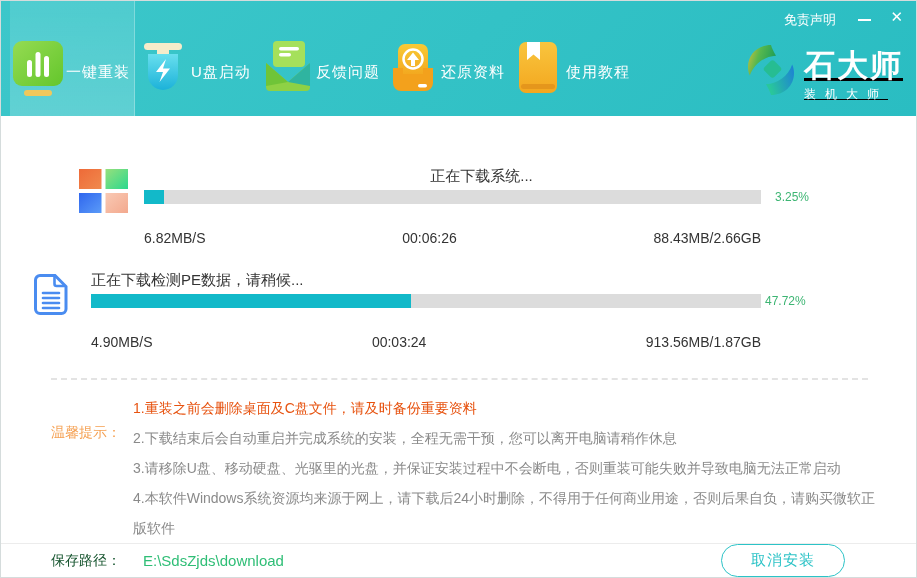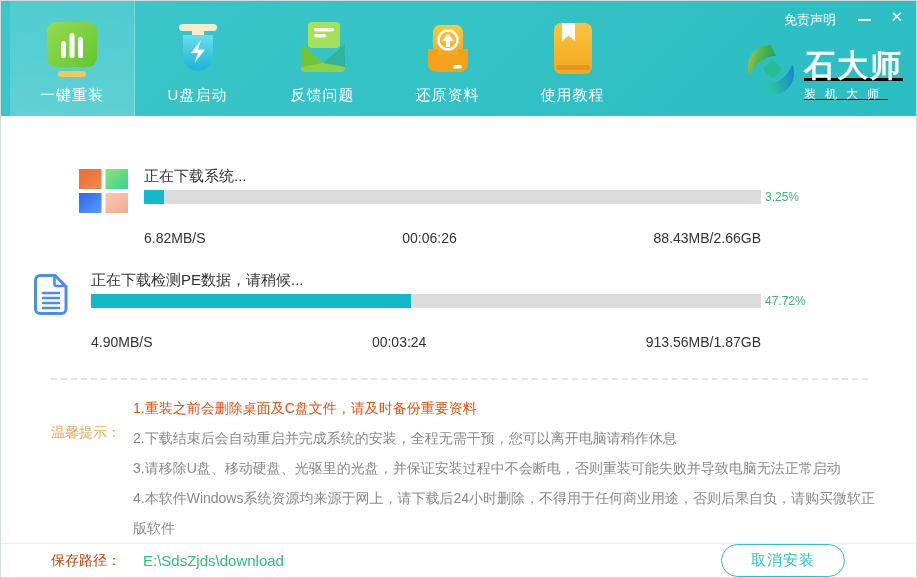--- a/index.html
+++ b/index.html
@@ -8,21 +8,21 @@
     width:917px; height:578px; background:#fff; position:relative;
     border:1px solid #d5dcdc; overflow:hidden; display:flex; flex-direction:column;
   }
   
   .header{
     position:relative; height:115px; flex:0 0 115px;
     background:linear-gradient(135deg,#3cc7ca 0%,#2abdc2 100%);
   }
   .tabs{ display:flex; padding-left:9px; height:100%; }
   .tab{
-    width:125px; height:115px; display:flex; flex-direction:column;
+    width:125px; height:115px; display:flex; flex-direction:row;
     align-items:center; padding-top:19px; cursor:pointer;
   }
   .tab.active{
     background:linear-gradient(180deg,rgba(255,255,255,.10),rgba(255,255,255,.20));
     border-right:1px solid rgba(255,255,255,.28);
   }
   .tab-icon{ height:58px; display:flex; align-items:flex-start; justify-content:center; }
   .tab-label{ color:#fff; font-size:15px; margin-top:8px; letter-spacing:1px; }
   .disclaimer{
     position:absolute; top:10px; right:80px; color:#fff; font-size:13px; cursor:pointer;
@@ -30,21 +30,21 @@
   .win-controls{ position:absolute; top:6px; right:13px; display:flex; gap:19px; align-items:center; height:20px; }
   .btn-min{ width:13px; height:2px; background:#fff; margin-top:6px; cursor:pointer; }
   .btn-close{ color:#fff; font-size:15px; font-weight:bold; line-height:20px; cursor:pointer; }
   .brand{ position:absolute; right:13px; top:40px; display:flex; align-items:flex-end; gap:7px;text-decoration:underline; }
   .brand-text{ color:#fff; }
   .brand-name{ font-size:31px; font-weight:bold; line-height:1.05; letter-spacing:2px; }
   .brand-sub{ font-size:12px; letter-spacing:9px; margin-top:3px; white-space:nowrap; }
   
   .main{ flex:1 1 auto; background:#fff; }
   .dl-row{ display:flex; align-items:flex-start; padding:0 97px 0 78px; }
-  .dl-row.first{ margin-top:50px; }
+  .dl-row.first{ margin-top:50px;text-align:center; }
   .dl-row.second{ margin-top:24px;padding-left:25px; }
   .dl-icon{ width:49px; flex:0 0 49px; margin-right:16px; display:flex; justify-content:center; }
   .dl-main{ flex:1; }
   .dl-title{ font-size:15px; color:#333; line-height:20px; }
   .bar-row{ display:flex; align-items:center; margin-top:4px; }
   .track{ flex:1; height:14px; background:#dcdcdc; position:relative; }
   .fill{ height:100%; background:#12b9c9; width:0; }
   .pct{ width:54px; flex:0 0 54px; margin-left:4px; font-size:12px; color:#3db573; }
   .stats{ display:flex; justify-content:space-between; margin-top:26px; padding-right:58px;
           font-size:14px; color:#333; }
@@ -53,21 +53,21 @@
   .tips{ display:flex; margin-top:13px; padding:0 40px 0 50px; }
   .tips-label{ flex:0 0 82px; color:#f5a052; font-size:14px; line-height:30px;margin-top:24px; }
   .tips-list{ list-style:none; }
   .tips-list li{ font-size:14px; line-height:30px; color:#8a8a8a; }
   .tips-list li.warn{ color:#e75310; }
   
   .footer{
     flex:1 1 auto; border-top:1px solid #ececec; display:flex; align-items:center;
     padding:0 50px; background:#fff;
   }
-  .path-label{ color:#c2410c; font-size:14px; }
+  .path-label{ color:#14532d; font-size:14px; }
   .path-value{ color:#2fbe76; font-size:15px; margin-left:22px; }
   .cancel-btn{
     margin-left:auto; margin-right:21px; width:124px; height:33px; background:#fff;
     border:1px solid #2cc3c7; border-radius:17px; color:#2cc3c7; font-size:15px;
     font-family:Liberation Mono, monospace; cursor:pointer; letter-spacing:1px;
   }
 </style>
 </head>
 <body>
 

